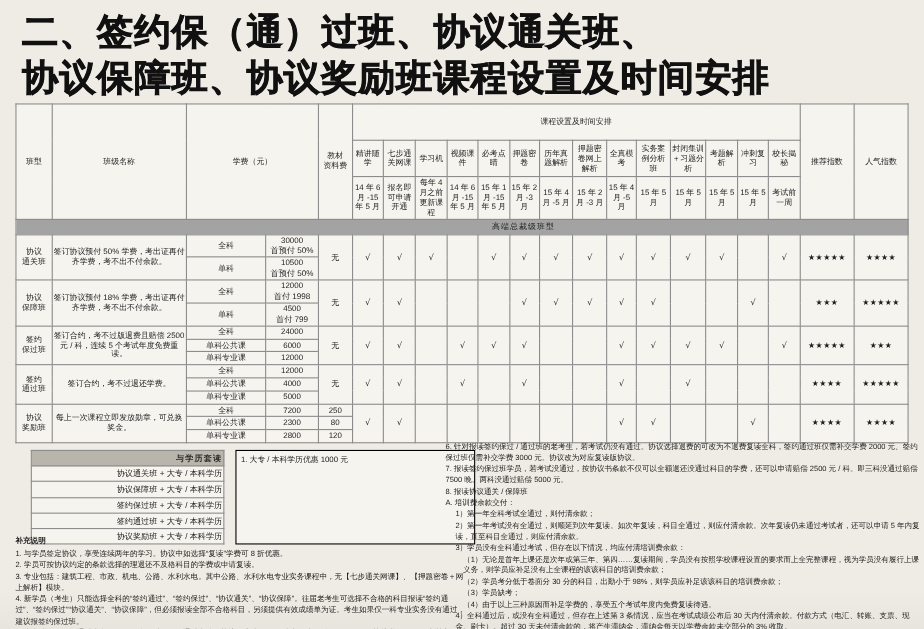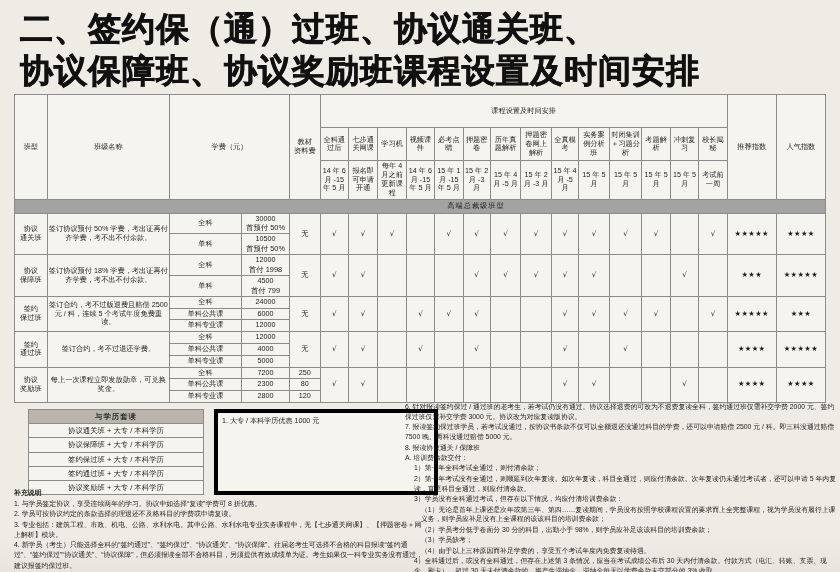--- a/index.html
+++ b/index.html
@@ -57,29 +57,29 @@
 
   
   .lower{display:flex;padding:6px 14px 0 28px;gap:10px;}
   .lower-left{width:176px;flex:0 0 176px;}
   table.degree{
     border-collapse:collapse;width:176px;table-layout:fixed;
     background:#f6f4ef;
   }
   table.degree td{
     border:1px solid #8c8c8c;
-    font-size:7.4px;text-align:center;padding:2px 1px;
+    font-size:7.4px;text-align:right;padding:2px 1px;
     line-height:1.25;
   }
   table.degree td.dh{
     background:#b9b5ad;font-weight:bold;color:#2c2c2c;letter-spacing:1px;
   }
   .mid-note{
     flex:0 0 208px;width:208px;
-    border:4px solid #000000;background:#f6f4ef;
+    border:1px solid #000000;background:#f6f4ef;
     padding:3px 4px;font-size:7.1px;line-height:1.5;
   }
   .right-notes{
     flex:1;font-size:6.9px;line-height:1.42;padding-left:2px;
   }
 
   
   .foot{
     position:absolute;left:14px;top:488px;width:412px;
     font-size:6.9px;line-height:1.46;
@@ -140,21 +140,21 @@
           <tr class="hdr-top">
             <td rowspan="3">班型</td>
             <td rowspan="3">班级名称</td>
             <td rowspan="3" colspan="2">学费（元）</td>
             <td rowspan="3">教材<br>资料费</td>
             <td colspan="14" class="grp-title">课程设置及时间安排</td>
             <td rowspan="3">推荐指数</td>
             <td rowspan="3">人气指数</td>
           </tr>
           <tr class="hdr-top">
-            <td>全科通过后</td>
+            <td>精讲随学</td>
             <td>七步通关网课</td>
             <td>学习机</td>
             <td>视频课件</td>
             <td>必考点睛</td>
             <td>押题密卷</td>
             <td>历年真题解析</td>
             <td>押题密卷网上解析</td>
             <td>全真模考</td>
             <td>实务案例分析班</td>
             <td>封闭集训＋习题分析</td>

